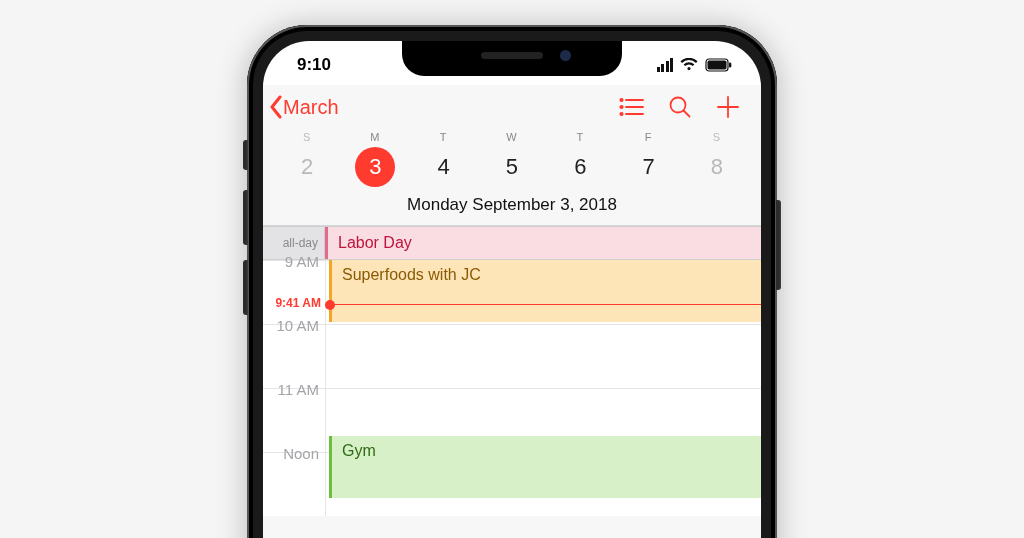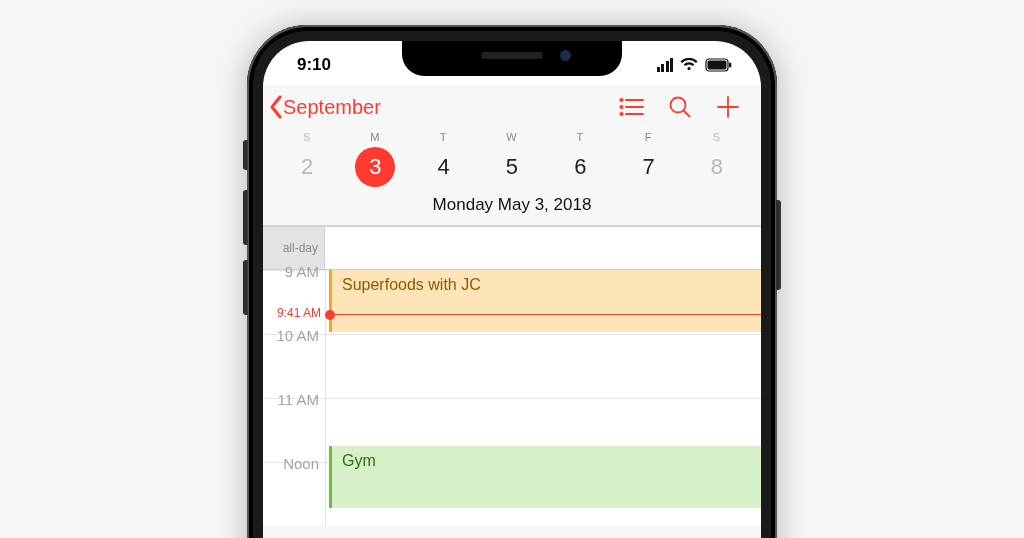--- a/index.html
+++ b/index.html
@@ -84,42 +84,42 @@
     .dnum-row { margin-top: 4px; }
     .dnum { flex:1; display:flex; justify-content:center; }
     .dnum span {
       width: 40px; height: 40px; border-radius: 50%; display: flex;
       align-items: center; justify-content: center; font-size: 22px; color: #222;
     }
     .dnum.weekend span { color: #b8b8b8; }
     .dnum.selected span { background: #ff3b30; color: #fff; font-weight: 500; }
     .full-date { text-align: center; font-size: 17px; font-weight: 400; color: #111; padding: 8px 0 10px; }
 
-    .allday-row { display: flex; align-items: stretch; height: 44px; border-top: 1px solid #cfcfd1; border-bottom: 1px solid #cfcfd1; background: #fff; }
+    .allday-row { display: flex; align-items: stretch; height: 34px; border-top: 1px solid #cfcfd1; border-bottom: 1px solid #cfcfd1; background: #fff; }
     .allday-label { width: 62px; background: #e3e3e6; color: #8a8a8e; font-size: 12px; display: flex; align-items: center; justify-content: flex-end; padding-right: 6px; border-right: 1px solid #cfcfd1; }
     .allday-event { flex:1; background: #fadce3; color: #c0143c; font-size: 16px; font-weight: 500; display: flex; align-items:center; padding-left: 10px; border-left: 3px solid #e06b8d; }
 
     .timeline { position: relative; background: #fff; }
     .hour-row { position: relative; height: 64px; border-top: 1px solid #e5e5e7; }
     .hour-label {
       position: absolute; width: 62px; text-align: right; font-size: 15px; color: #a4a4a8;
       top: -8px; padding-right: 6px;
     }
     .gutter-line { position: absolute; left: 62px; top: 0; bottom: 0; width: 0; border-left: 1px solid #e5e5e7; }
 
     .event {
       position: absolute; left: 66px; right: 0;
       border-left: 3px solid;
       padding: 6px 10px; font-size: 16px; font-weight: 500;
     }
     .event.orange { background: #fde5b8; border-color: #f2a624; color: #8a5a04; }
     .event.green  { background: #d7f0c8; border-color: #6abf3f; color: #2f6b13; }
 
     .now-line { position: absolute; left: 0; right: 0; height: 0; z-index: 20; }
-    .now-line .label { position: absolute; left: 0; top: -8px; width: 62px; text-align: right; font-size: 12px; font-weight: 400; color: #ff3b30; padding-right: 4px; background: #fff; }
+    .now-line .label { position: absolute; left: 0; top: -8px; width: 62px; text-align: right; font-size: 12px; font-weight: 700; color: #ff3b30; padding-right: 4px; background: #fff; }
     .now-line .dot { position: absolute; left: 62px; top: -4px; width: 10px; height: 10px; border-radius: 50%; background: #ff3b30; }
     .now-line .bar { position: absolute; left: 66px; right: 0; top: 0; height: 1.5px; background: #ff3b30; }
   </style>
 </head>
 <body>
 
 <div class="phone-shell">
   <span class="side-btn left mute"></span>
   <span class="side-btn left volup"></span>
   <span class="side-btn left voldn"></span>
@@ -154,21 +154,21 @@
         </span>
       </div>
     </div>
 
     <div class="app">
       <div class="nav">
         <div class="nav-left">
           <svg class="chev" viewBox="0 0 14 24">
               <path d="M11 2 3 12l8 10" fill="none" stroke="#ff3b30" stroke-width="3" stroke-linecap="round" stroke-linejoin="round"></path>
             </svg>
-          <span>September</span>
+          <span>March</span>
         </div>
         <div class="nav-right">
           <span class="icon-btn">
             <svg width="26" height="20" viewBox="0 0 26 20">
                 <g stroke="#ff3b30" stroke-width="1.8" stroke-linecap="round">
                   <circle cx="2.5" cy="3" r="1.2" fill="#ff3b30"></circle>
                   <line x1="7" y1="3" x2="24" y2="3"></line>
                   <circle cx="2.5" cy="10" r="1.2" fill="#ff3b30"></circle>
                   <line x1="7" y1="10" x2="24" y2="10"></line>
                   <circle cx="2.5" cy="17" r="1.2" fill="#ff3b30"></circle>
@@ -217,25 +217,26 @@
           <div class="dnum">
               <span>6</span>
             </div>
           <div class="dnum">
               <span>7</span>
             </div>
           <div class="dnum weekend">
               <span>8</span>
             </div>
         </div>
-        <div class="full-date">Monday  May 3, 2018</div>
+        <div class="full-date">Monday  September 3, 2018</div>
       </div>
 
       <div class="allday-row">
         <div class="allday-label">all-day</div>
+        <div class="allday-event">Labor Day</div>
       </div>
 
       <div class="timeline" id="timeline">
         <span class="gutter-line"></span>
 
       <div class="hour-row">
             <div class="hour-label">9 AM</div>
           </div>
           <div class="hour-row">
             <div class="hour-label">10 AM</div>

